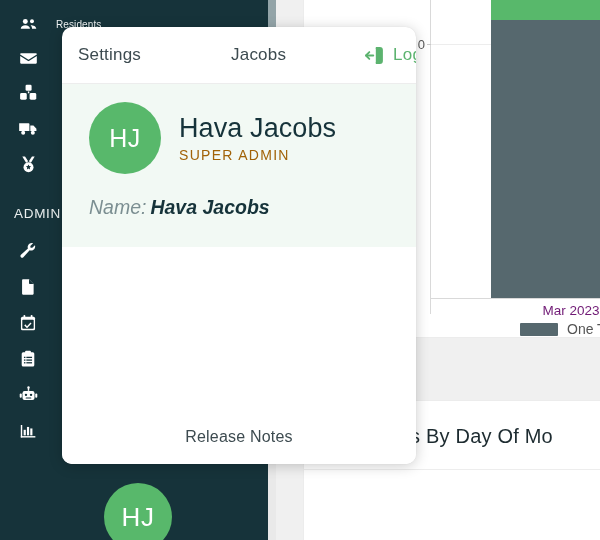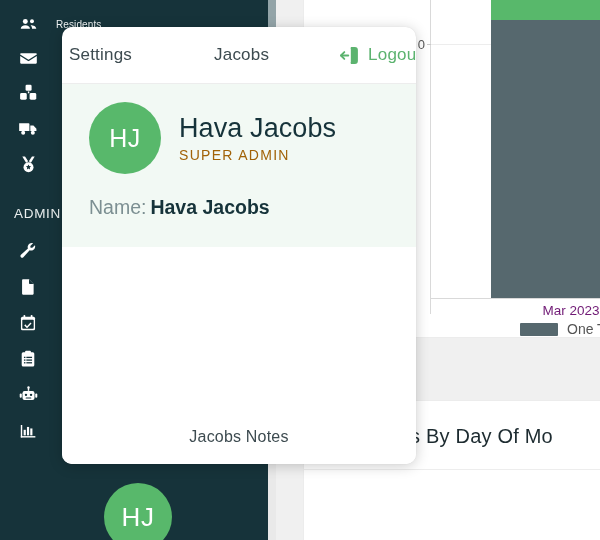--- a/index.html
+++ b/index.html
@@ -106,23 +106,23 @@
   .popup {
     position: absolute; left: 62px; top: 27px;
     width: 354px; height: 437px;
     background: #ffffff;
     border-radius: 10px;
     box-shadow: 0 2px 14px rgba(0,0,0,.20), 0 0 1px rgba(0,0,0,.12);
     overflow: hidden;
   }
   .popup-tabs {
     position: relative; height: 57px;
-    display: flex; align-items: center; gap: 8px;
+    display: flex; align-items: center; gap: 16px;
     border-bottom: 1px solid #ededed;
-    padding-left: 7px;
+    padding-left: 16px;
   }
   .tab {
     font-size: 17px; color: #3d4b50; letter-spacing: .2px; white-space: nowrap;
   }
   .tab.support { margin-left: 74px; }
   .tab.logout {
     margin-left: 62px; color: #5cb36f;
     display: flex; align-items: center; gap: 8px;
   }
   .logout-ico { display: block; flex: none; }
@@ -140,21 +140,21 @@
   }
   .profile-name {
     font-size: 27px; color: #16333a; letter-spacing: .1px;
     line-height: 1.15; white-space: nowrap;
   }
   .profile-role {
     font-size: 14px; color: #a16207; letter-spacing: 1.3px;
     margin-top: 3px; white-space: nowrap;
   }
   .profile-field {
-    margin-top: 22px; font-size: 19.5px; white-space: nowrap;
+    margin-top: 22px; font-size: 19.5px; white-space: nowrap; font-style: italic;
   }
   .field-key { color: #7c8f92; }
   .field-val { color: #16333a; font-weight: bold; margin-left: 4px; }
 
   .popup-body { position: relative; height: 217px; background: #ffffff; }
   .release-notes {
     position: absolute; left: 0; right: 0; bottom: 18px;
     text-align: center;
     font-size: 16px; color: #3d4b50; letter-spacing: .2px;
   }
@@ -369,18 +369,18 @@
           <div class="profile-name">Hava Jacobs</div>
           <div class="profile-role">SUPER ADMIN</div>
         </div>
       </div>
       <div class="profile-field">
         <span class="field-key">Name:</span><span class="field-val">Hava Jacobs</span>
       </div>
     </div>
 
     <div class="popup-body">
-      <div class="release-notes">Jacobs Notes</div>
+      <div class="release-notes">Release Notes</div>
     </div>
 
   </div>
 
 </div>
 
 </body></html>

